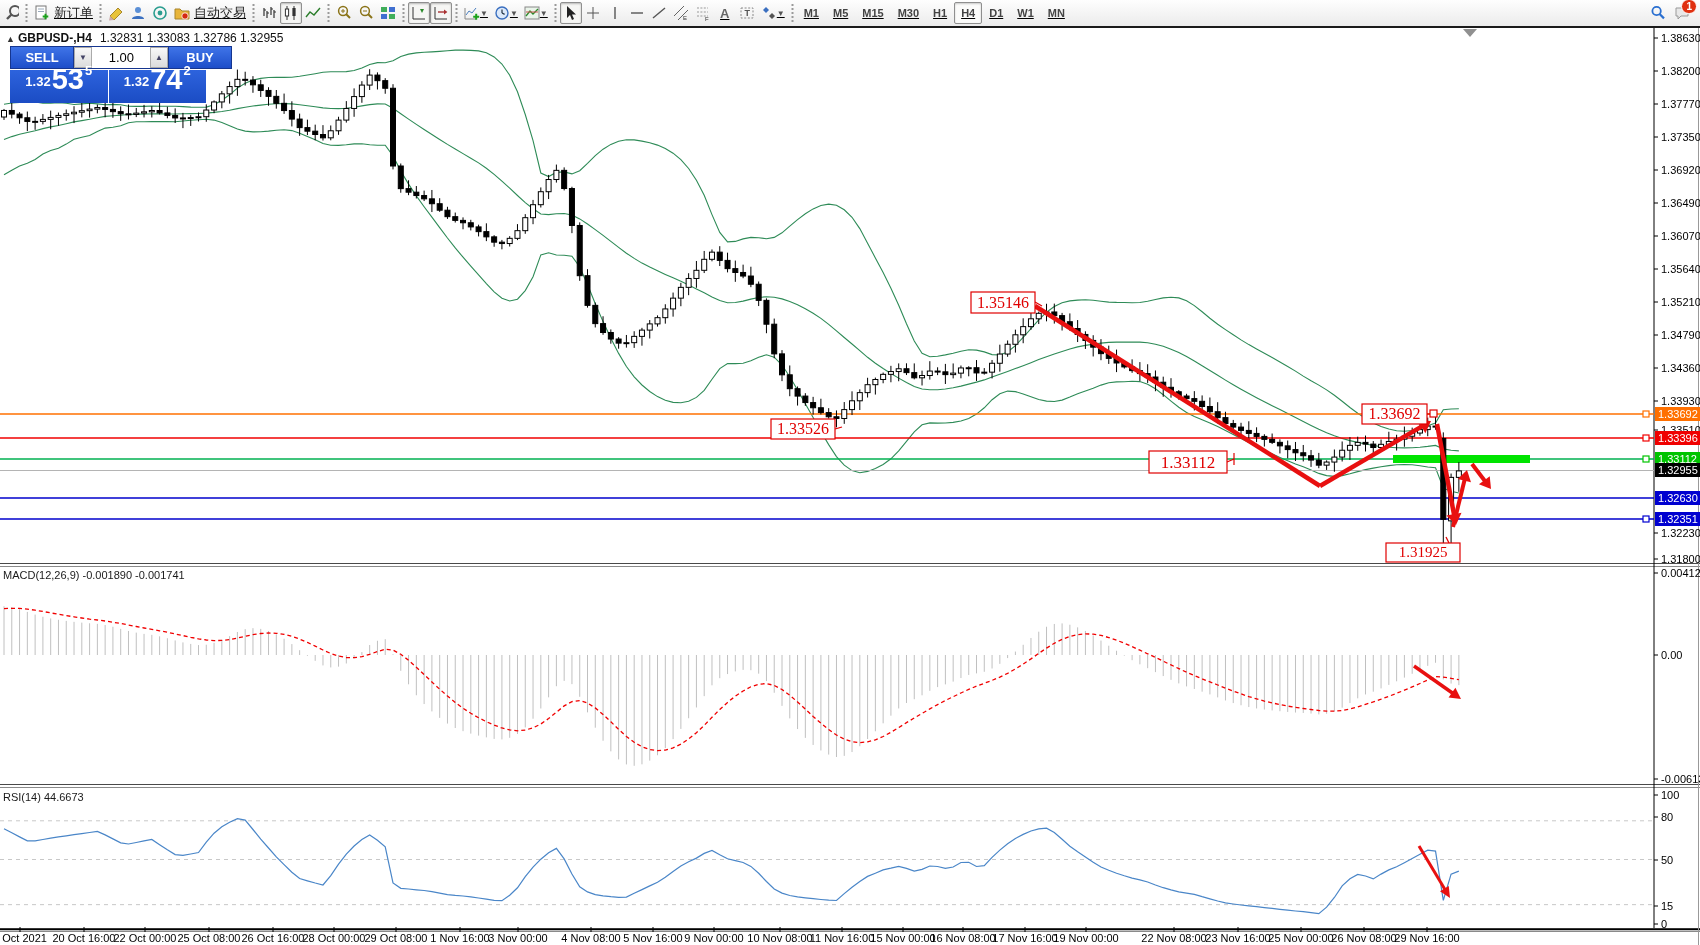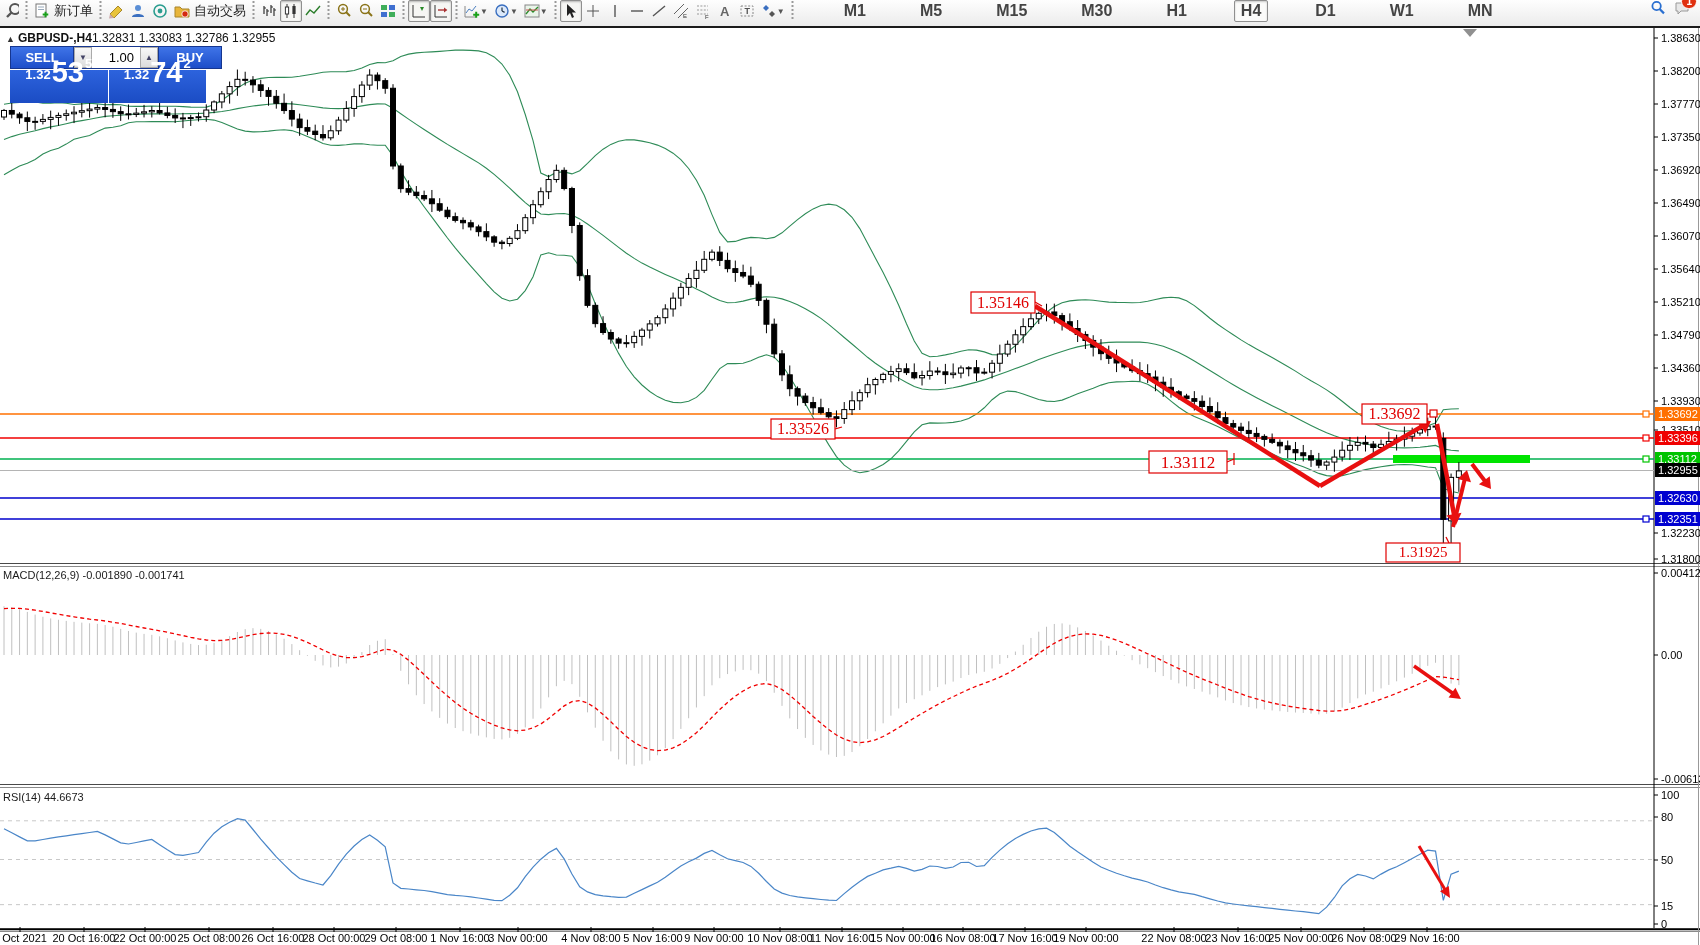--- a/index.html
+++ b/index.html
@@ -1,59 +1,59 @@
 <!DOCTYPE html>
 <html><head>
 <meta charset="utf-8">
 <style>
   html,body{margin:0;padding:0;width:1700px;height:945px;overflow:hidden;
     font-family:"Liberation Sans","DejaVu Sans",sans-serif;background:#fff;}
   #app{position:relative;width:1700px;height:945px;}
   
   .toolbar{position:absolute;top:0;left:0;width:1700px;height:26px;z-index:5;
     background:linear-gradient(#fefefe,#ebebeb);border-bottom:2px solid #1a1a1a;
-    display:flex;align-items:flex-start;}
+    display:flex;align-items:center;text-decoration:underline;}
   .grip{width:5px;height:20px;margin:0 2px;
     background-image:radial-gradient(circle,#9a9a9a 1px,transparent 1.2px);
     background-size:4px 4px;background-position:center;}
   .tbtn{height:22px;min-width:22px;display:flex;align-items:center;justify-content:center;
     border:1px solid transparent;border-radius:2px;padding:0 2px;box-sizing:border-box;
     font-size:12px;color:#222;}
   .tbtn.active{border:1px solid #8f8f8f;background:#f6f6f4;box-shadow:inset 0 1px 2px rgba(0,0,0,.25);}
   .tbtn .lbl{margin-left:4px;font-size:13px;white-space:nowrap;}
-  .tf{font-size:16px;font-weight:bold;color:#444;padding:0 6px;height:20px;display:flex;
-    align-items:center;border:1px solid transparent;border-radius:2px;margin-left:40px;}
+  .tf{font-size:11px;font-weight:bold;color:#444;padding:0 6px;height:20px;display:flex;
+    align-items:center;border:1px solid transparent;border-radius:2px;}
   .tf.active{border:1px solid #8f8f8f;background:#fbfbfa;box-shadow:inset 0 1px 2px rgba(0,0,0,.2);}
   .tb-right{margin-left:auto;display:flex;align-items:center;margin-right:10px;gap:8px;}
   .badge{position:absolute;top:-6px;right:-7px;background:#e03010;color:#fff;border-radius:8px;
     font-size:10px;font-weight:bold;padding:1px 4px;border:1px solid #fff;}
   .icon16{width:16px;height:16px;display:block;}
   
   #chart-svg{position:absolute;top:0;left:0;z-index:1;}
   .chart-title{position:absolute;top:31px;left:6px;z-index:3;font-size:12px;color:#111;}
   .chart-title .mark{font-size:9px;color:#333;margin-right:3px;}
-  .chart-title b{font-weight:bold;text-align:center;}
+  .chart-title b{font-weight:bold;margin-right:8px;text-align:center;}
   .ind-label{position:absolute;left:3px;z-index:3;font-size:11px;color:#1a1a1a;}
   .ind-label.macd{top:569px;text-align:center;}
   .ind-label.rsi{top:791px;}
   
   .one-click{position:absolute;top:46px;left:10px;width:196px;z-index:4;
     font-family:"Liberation Sans",sans-serif;}
   .oc-row1{display:flex;height:23px;}
   .oc-btn{flex:0 0 62px;background:linear-gradient(#3f74e8,#1d4ec9);color:#fff;font-weight:bold;
     font-size:13px;display:flex;align-items:center;justify-content:center;
     border:1px solid #16368f;}
   .oc-vol{flex:1;display:flex;background:#fff;border:1px solid #16368f;border-left:none;border-right:none;}
   .oc-spin{width:16px;background:linear-gradient(#f8f8f8,#dcdcdc);border:1px solid #aaa;
     font-size:8px;color:#446;display:flex;align-items:center;justify-content:center;}
   .oc-vol input{flex:1;border:none;outline:none;text-align:right;font-size:13px;width:40px;
-    padding-right:6px;font-family:"Liberation Sans",sans-serif;}
+    padding-right:16px;font-family:"Liberation Sans",sans-serif;}
   .oc-row2{display:flex;height:33px;margin-top:1px;}
   .oc-quote{flex:1;background:linear-gradient(#2d63dd,#1b4cc4);color:#fff;display:flex;
-    align-items:flex-end;justify-content:center;padding-bottom:18px;}
+    align-items:flex-end;justify-content:center;padding-bottom:11px;}
   .oc-quote.sell{margin-right:1px;}
   .oc-quote .small{font-size:13px;font-weight:bold;margin:0 1px 3px 0;}
   .oc-quote .big{font-size:29px;font-weight:bold;line-height:26px;}
   .oc-quote .sup{font-size:13px;font-weight:bold;margin:0 0 14px 1px;}
 </style>
 </head>
 <body>
 
 <div id="app">
 

